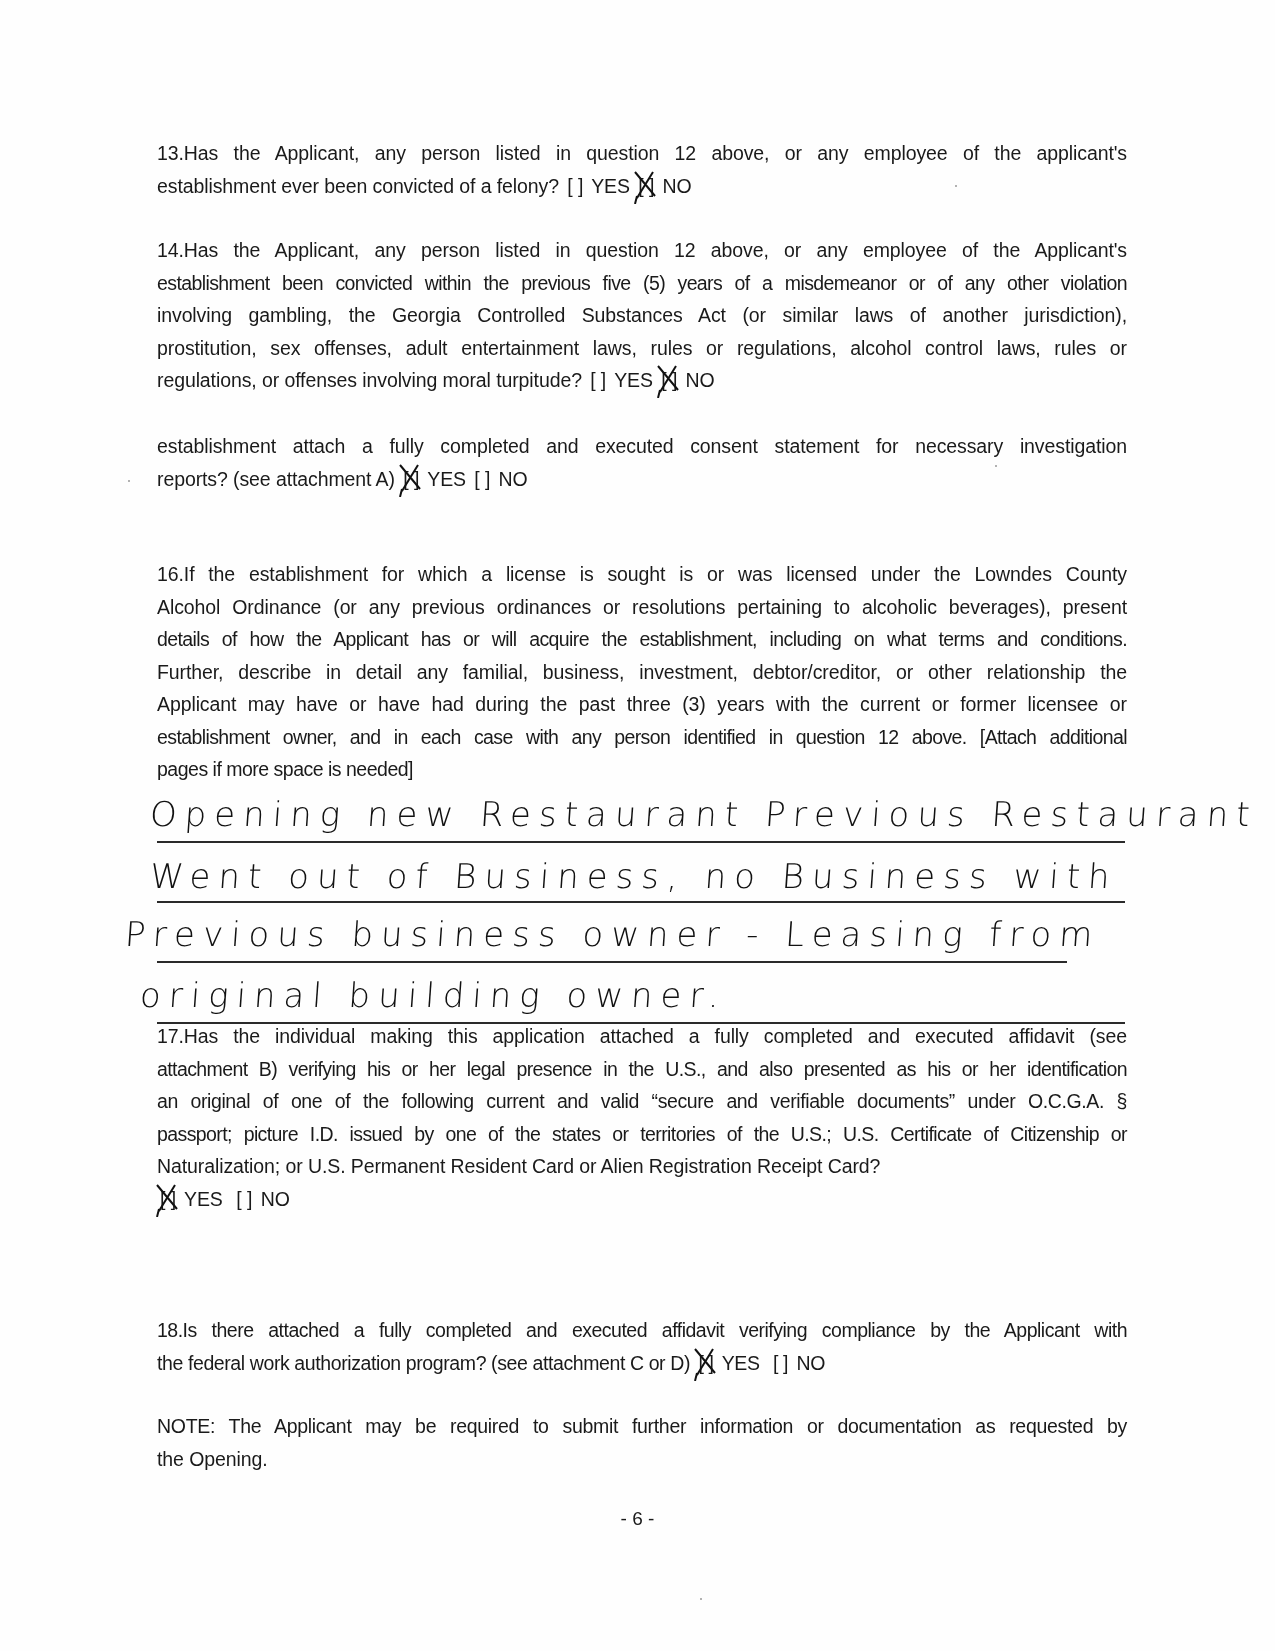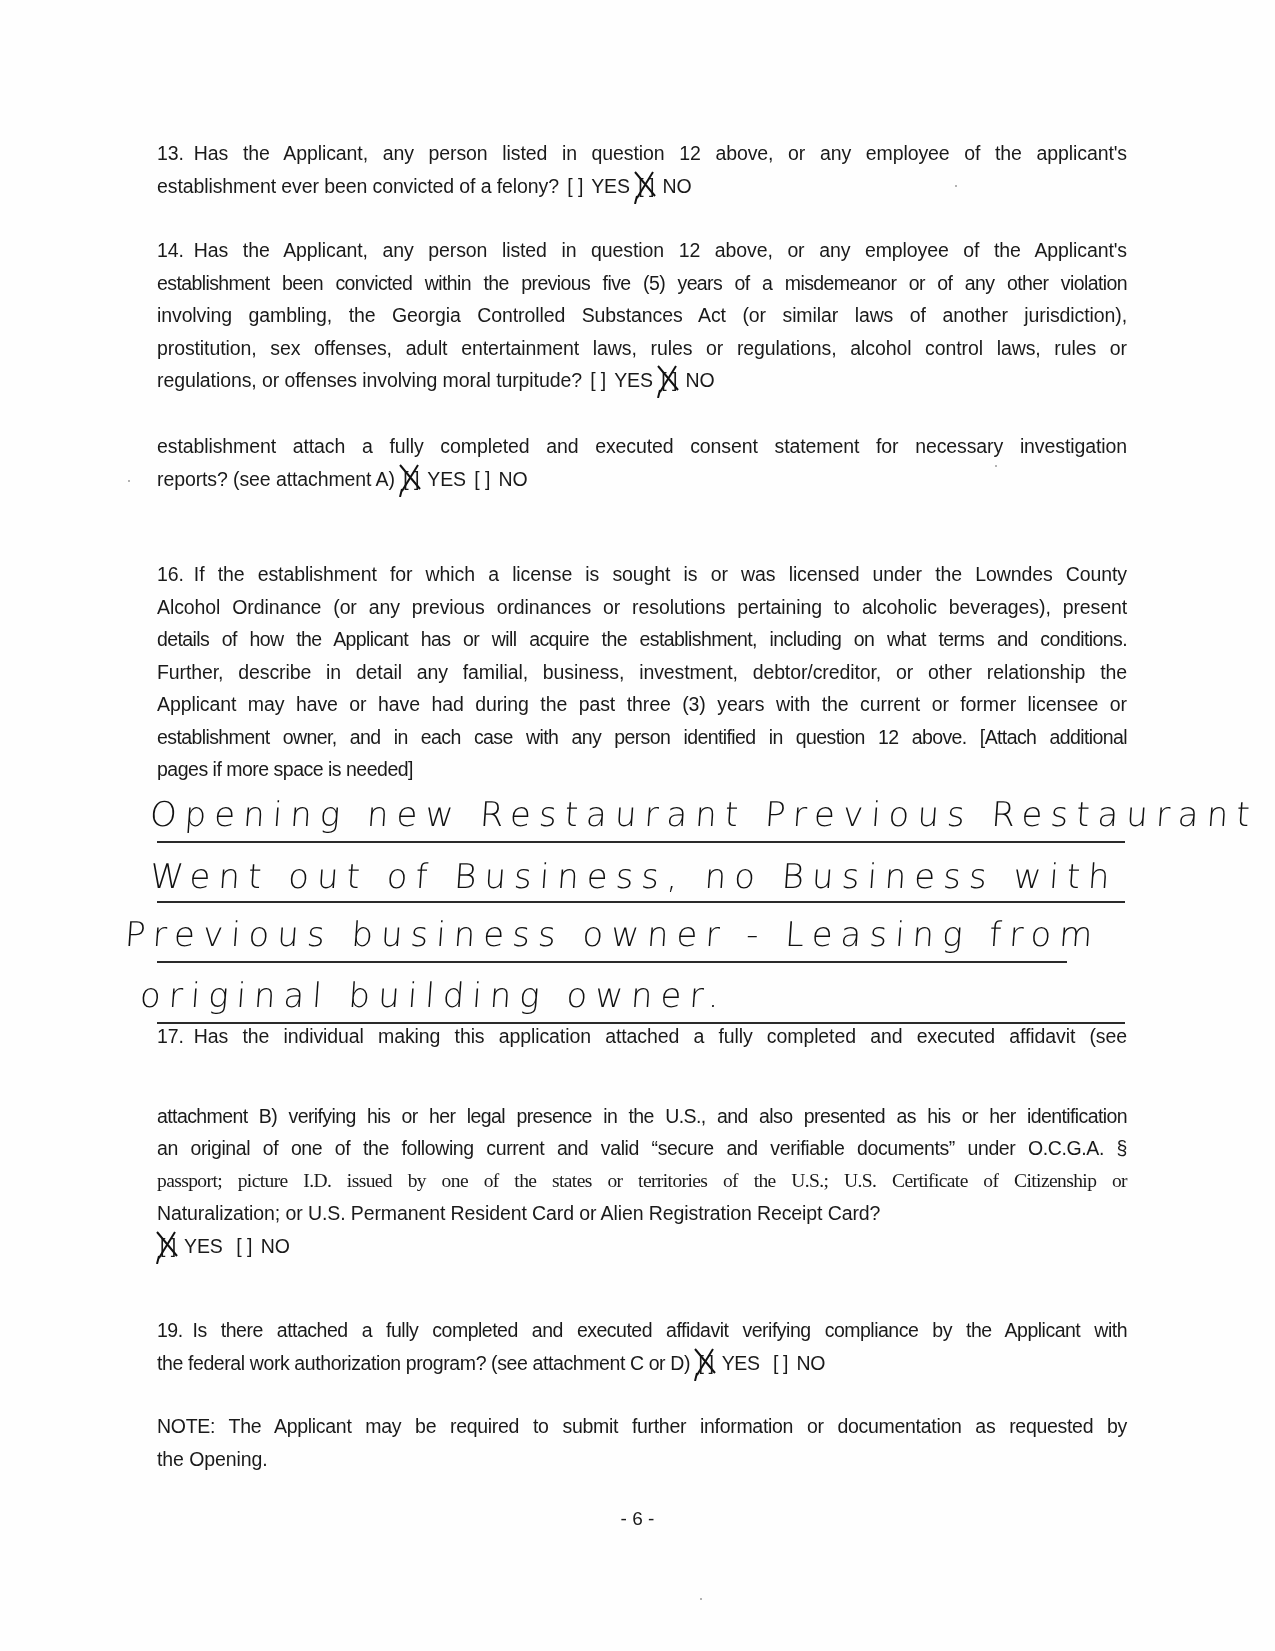--- a/index.html
+++ b/index.html
@@ -2,21 +2,21 @@
 <html><head>
 <meta charset="utf-8">
 <style>
   html, body { margin: 0; padding: 0; background: #ffffff; }
   body { width: 1275px; height: 1651px; position: relative; overflow: hidden;
          font-family: "Liberation Sans", "DejaVu Sans", sans-serif; color: #1a1a1a; }
   .page { position: absolute; left: 0; top: 0; width: 1275px; height: 1651px; background: #fefefe; }
   .q { position: absolute; left: 157px; width: 970px; font-size: 19.5px; line-height: 32.5px; letter-spacing: -0.1px; }
   .line { display: block; white-space: nowrap; }
   .just { text-align: justify; text-align-last: justify; white-space: normal; }
-  .num { margin-right: 10px; }
+  .num { }
   .box { display: inline-block; position: relative; width: 22px; text-align: center; }
   .mark { position: absolute; left: -4px; top: -4px; width: 28px; height: 38px; }
   .hw { position: absolute; left: 150px; font-family: "DejaVu Sans", sans-serif; font-size: 34px;
         font-weight: 200; color: #111; letter-spacing: 8px; white-space: nowrap; transform: skewX(-4deg); }
   .rule { position: absolute; height: 2px; background: #2a2a2a; }
   .pagenum { position: absolute; left: 0; width: 1275px; top: 1508px; text-align: center; font-size: 19px; }
   .speck { position: absolute; width: 2px; height: 2px; background: #999; border-radius: 1px; }
 </style>
 </head>
 <body>
@@ -78,36 +78,36 @@
     <div class="hw" style="top:856px;">Went out of Business, no Business with</div>
     <div class="rule" style="top:901px; left:157px; width:968px;"></div>
     <div class="hw" style="top:914px; left:125px;">Previous business owner - Leasing from</div>
     <div class="rule" style="top:961px; left:157px; width:910px;"></div>
     <div class="hw" style="top:975px; left:140px;">original building owner.</div>
     <div class="rule" style="top:1022px; left:157px; width:968px;"></div>
   </div>
 
   <div class="q" style="top:1020px;">
     <span class="line just"><span class="num">17.</span><span>Has the individual making this application attached a fully completed and executed affidavit (see</span></span>
-    <span class="line just" style="letter-spacing:-0.6px;margin-top:47px;">attachment B) verifying his or her legal presence in the U.S., and also presented as his or her identification</span>
+    <span class="line just" style="letter-spacing:-0.6px;">attachment B) verifying his or her legal presence in the U.S., and also presented as his or her identification</span>
     <span class="line just" style="letter-spacing:-0.4px;">an original of one of the following current and valid “secure and verifiable documents” under O.C.G.A. §</span>
-    <span class="line just" style="letter-spacing:-0.6px;font-family:Liberation Serif, serif;">passport; picture I.D. issued by one of the states or territories of the U.S.; U.S. Certificate of Citizenship or</span>
+    <span class="line just" style="letter-spacing:-0.6px;">passport; picture I.D. issued by one of the states or territories of the U.S.; U.S. Certificate of Citizenship or</span>
     <span class="line">Naturalization; or U.S. Permanent Resident Card or Alien Registration Receipt Card?</span>
     <span class="line">
       <span class="box">[&nbsp;]<svg class="mark" viewBox="0 0 28 38">
             <path d="M4 6 L24 30 M22 6 L6 32 M6 30 L4 38" stroke="#111" stroke-width="2" fill="none"></path>
           </svg></span>
       <span>YES</span>
       &nbsp;<span class="box">[&nbsp;]</span>
       <span>NO</span>
     </span>
   </div>
 
   <div class="q" style="top:1314px;">
-    <span class="line just" style="letter-spacing:-0.5px;"><span class="num">19.</span><span>Is there attached a fully completed and executed affidavit verifying compliance by the Applicant with</span></span>
+    <span class="line just" style="letter-spacing:-0.5px;"><span class="num">18.</span><span>Is there attached a fully completed and executed affidavit verifying compliance by the Applicant with</span></span>
     <span class="line" style="letter-spacing:-0.4px;"><span>the federal work authorization program? (see attachment C or D)</span>
       <span class="box">[&nbsp;]<svg class="mark" viewBox="0 0 28 38">
             <path d="M4 6 L24 30 M22 6 L6 32 M6 30 L4 38" stroke="#111" stroke-width="2" fill="none"></path>
           </svg></span>
       <span>YES</span>
       &nbsp;<span class="box">[&nbsp;]</span>
       <span>NO</span>
     </span>
   </div>
 

